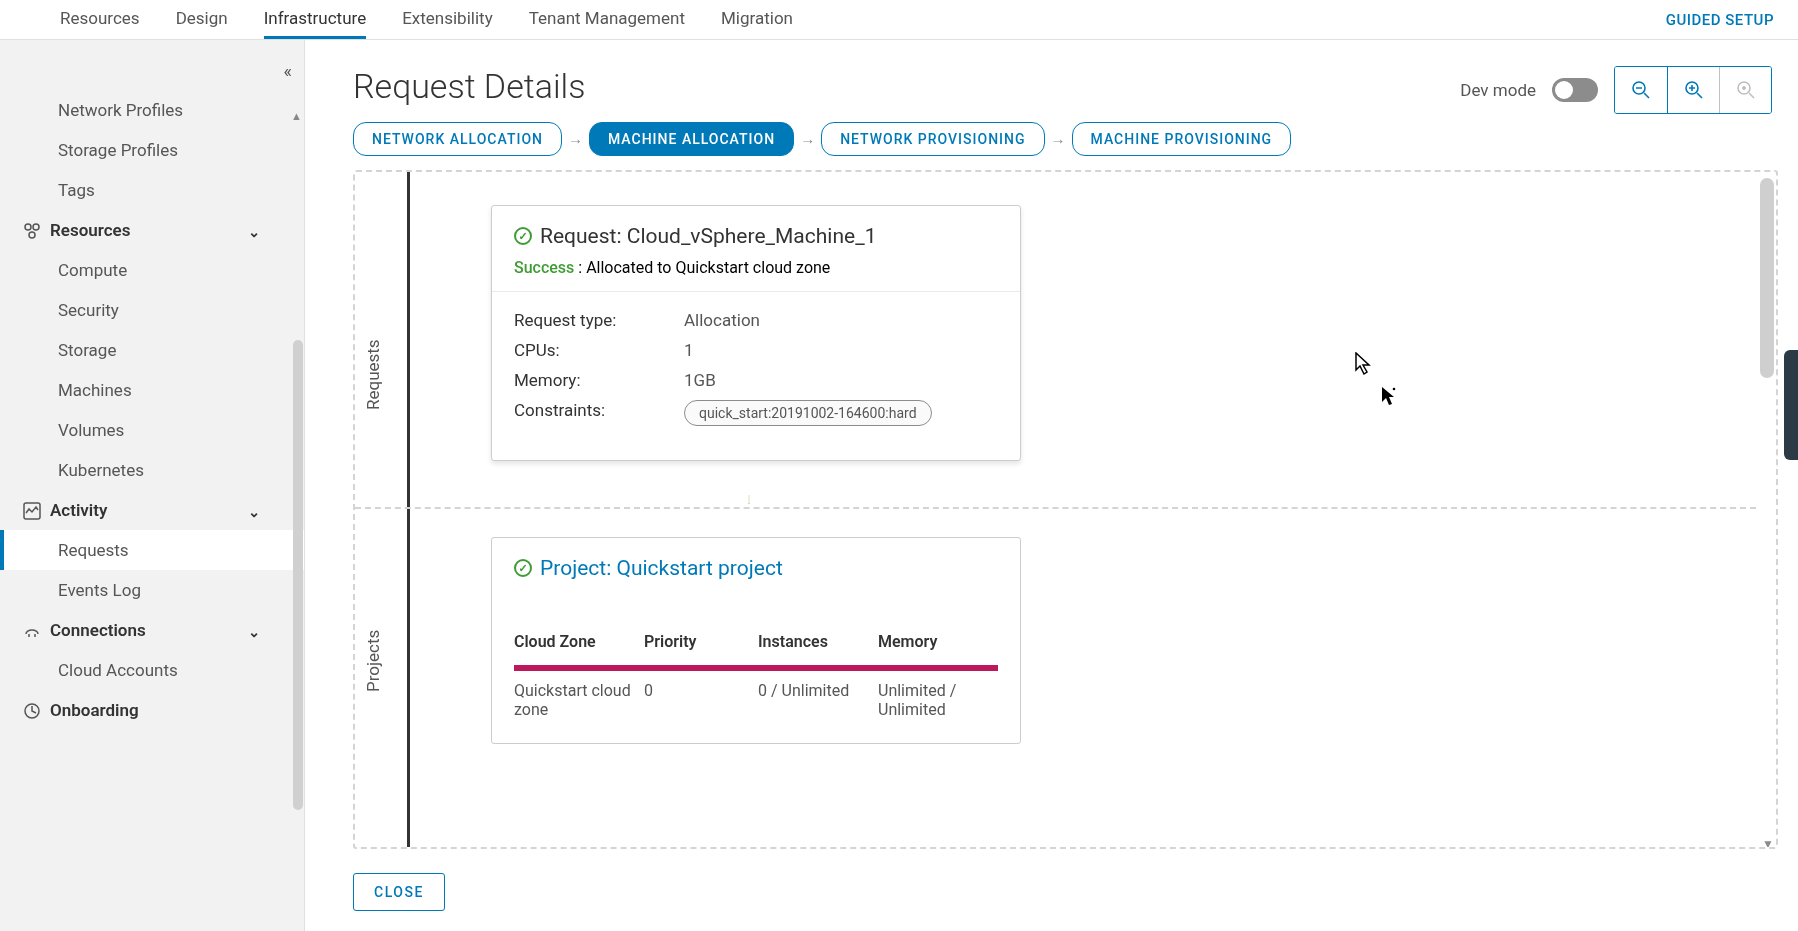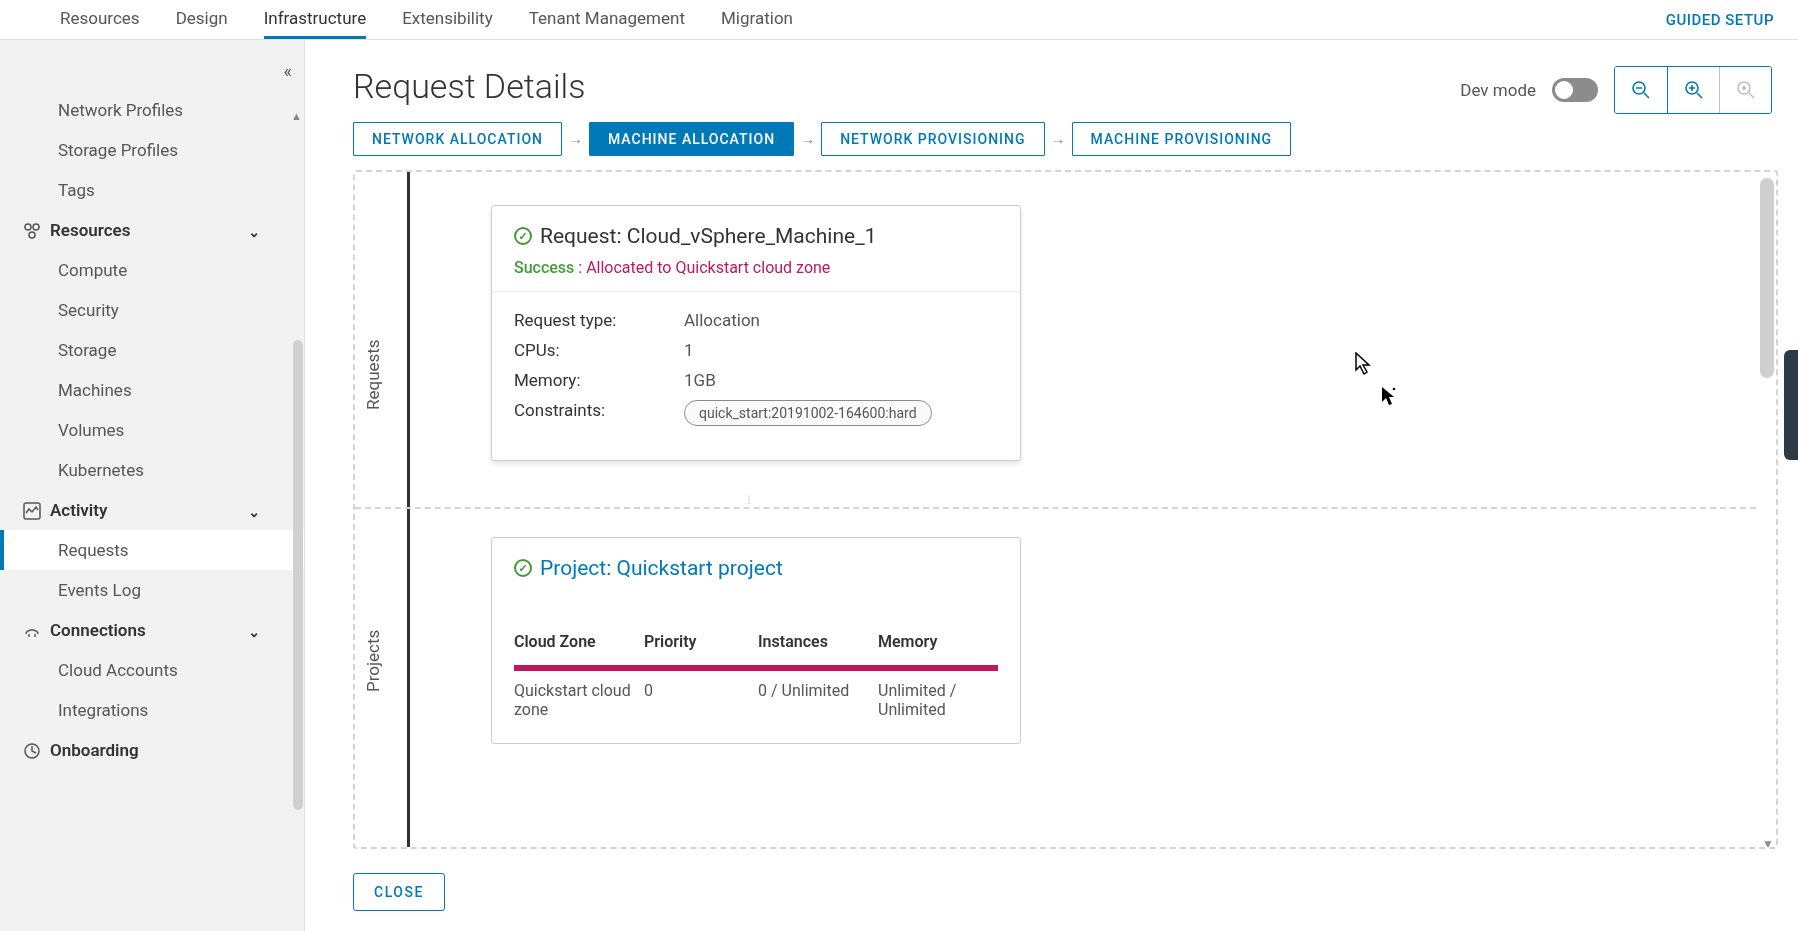--- a/index.html
+++ b/index.html
@@ -115,21 +115,21 @@
     font-size:18px; color:#0079B8; cursor:pointer; background:#fff;
   }
   .zoom-btn + .zoom-btn { border-left:1px solid #0079B8; }
   .zoom-btn.disabled { color:#c0c0c0; border-left-color:#c0c0c0; cursor:default;}
   .zoom-btn.disabled svg circle, .zoom-btn.disabled svg line { stroke:#c0c0c0;}
 
   
   .steps { display:flex; align-items:center; gap:6px; margin-top: 8px; margin-bottom: 14px;}
   .step {
     border:1px solid #0079B8; color:#0079B8; background:#fff;
-    padding: 8px 18px; border-radius:1px; font-size:14px;
+    padding: 8px 18px; border-radius:13px; font-size:14px;
     letter-spacing:1px; cursor:pointer; font-weight:500;
   }
   .step.active { background:#0079B8; color:#fff; }
   .step-arrow { color:#8c8c8c; font-size:15px; }
 
   
   .detail-area {
     flex:1; border:2px dashed #d4d4d4; border-radius:3px;
     position:relative; overflow:hidden;
   }
@@ -166,21 +166,21 @@
   .card-header { padding: 18px 22px 14px 22px; border-bottom:1px solid #eaeaea;}
   .card-title { font-size:21px; color:#333; font-weight:400; display:flex; align-items:center; gap:8px;}
   .card-title.link { color:#0079B8; }
   .success-icon { 
     width:18px; height:18px; border:2px solid #3f9c35; border-radius:50%;
     display:inline-flex; align-items:center; justify-content:center;
     color:#3f9c35; font-size:11px; line-height:1; font-weight:bold;
   }
   .status-line { margin-top:10px; font-size:16px;}
   .status-strong { color:#3f9c35; font-weight:500;}
-  .status-rest { color:#be185d; font-weight:400;}
+  .status-rest { color:#000000; font-weight:400;}
 
   .card-body { padding: 18px 22px 24px 22px; }
   .kv-row { display:flex; margin-bottom: 10px; font-size:17px;}
   .kv-label { width: 170px; color:#333; }
   .kv-value { color:#565656; }
   .constraint-pill {
     border:1px solid #8c8c8c; border-radius:14px; padding:4px 14px; font-size:14px; color:#565656;
     display:inline-block; background:#fafafa;
   }
 
@@ -297,23 +297,20 @@
               <path d="M3 12 A6 4 0 0 1 15 12" fill="none" stroke="#565656" stroke-width="1.5"></path>
               <line x1="6" y1="12" x2="6" y2="15" stroke="#565656" stroke-width="1.5"></line>
               <line x1="12" y1="12" x2="12" y2="15" stroke="#565656" stroke-width="1.5"></line>
             </svg>
         </span>
         <span>Connections</span>
         <span class="chev">⌄</span>
       </div>
       <div class="side-item">
           <span>Cloud Accounts</span>
-        </div>
-      <div class="side-item">
-          <span>Integrations</span>
         </div>
 
       <div class="side-group">
         <span class="group-icon">
           <svg width="18" height="18" viewBox="0 0 18 18">
               <circle cx="9" cy="9" r="7" fill="none" stroke="#565656" stroke-width="1.5"></circle>
               <path d="M9 4 L9 9 L13 11" fill="none" stroke="#565656" stroke-width="1.5"></path>
             </svg>
         </span>
         <span>Onboarding</span>

